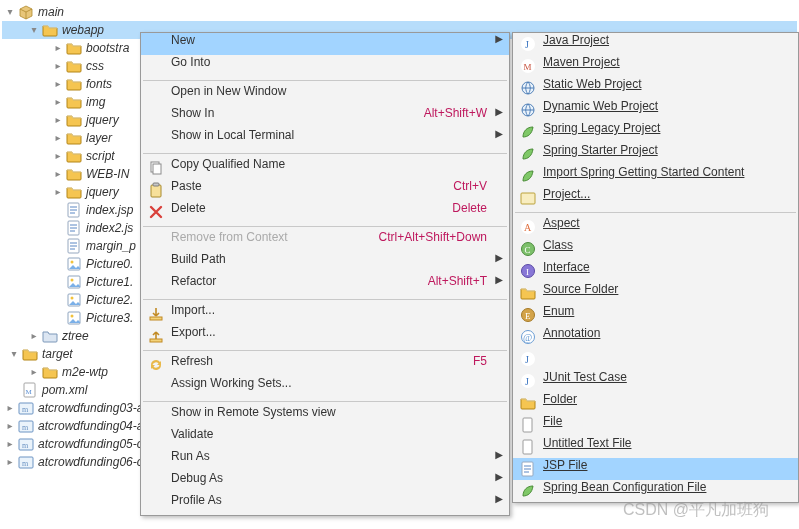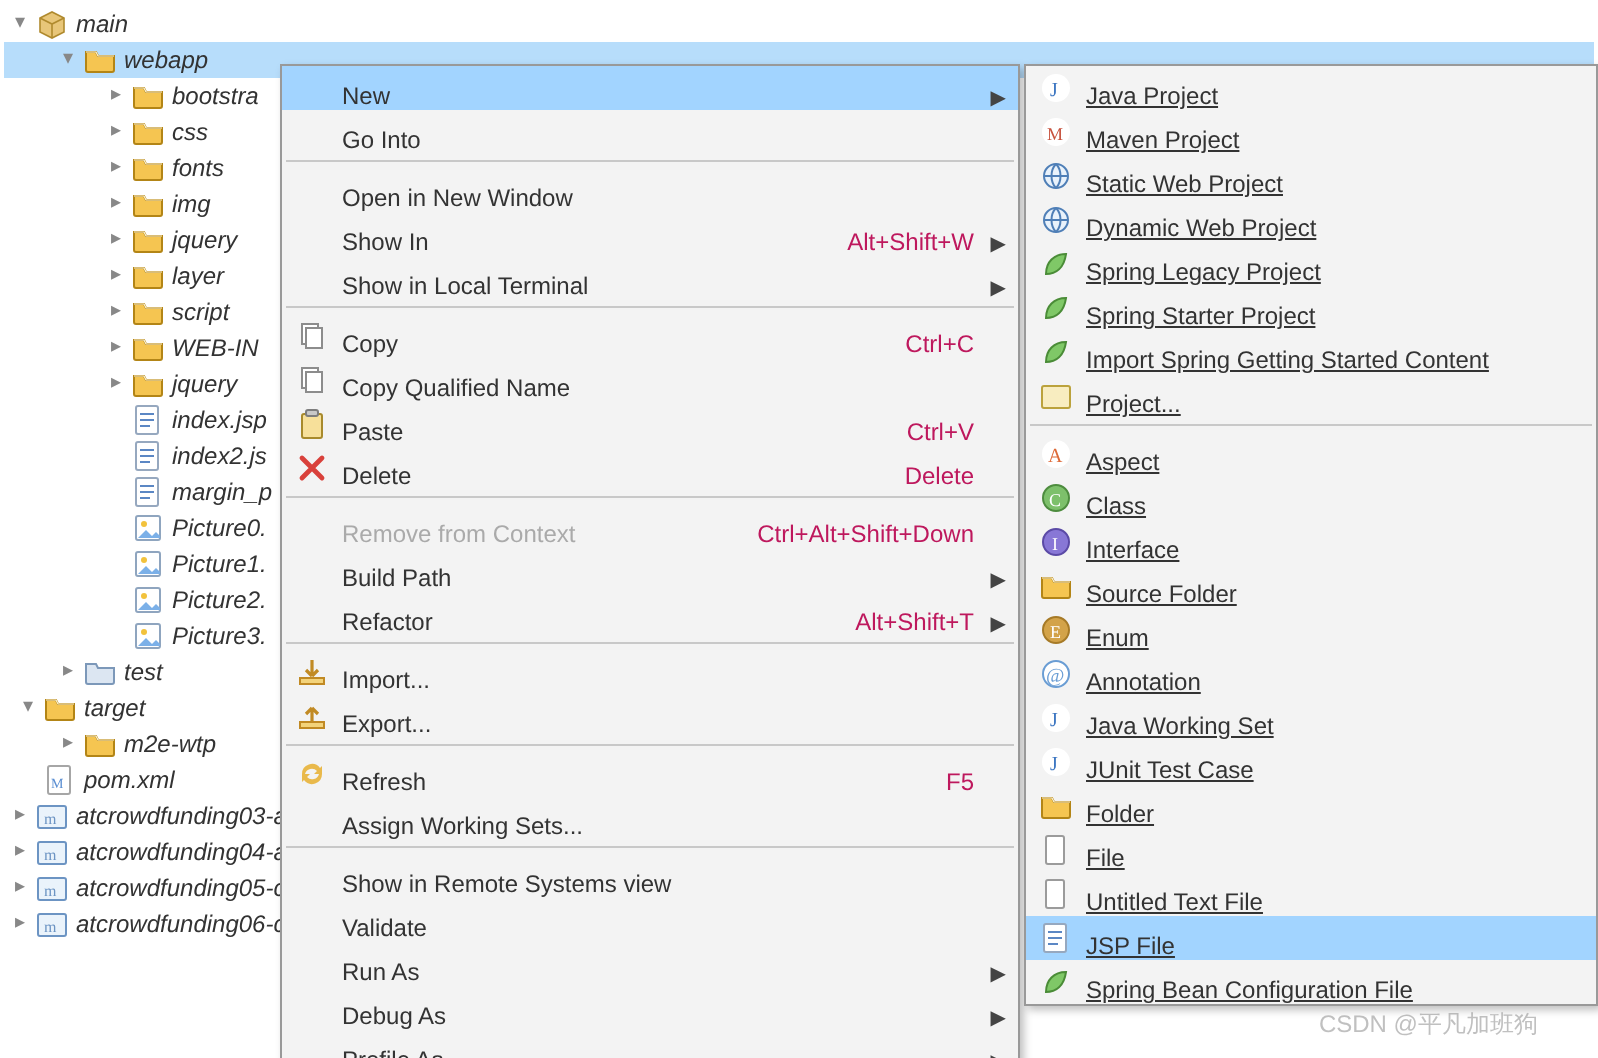--- a/index.html
+++ b/index.html
@@ -7,30 +7,30 @@
   .tree { padding: 3px 2px; }
   .node { white-space: nowrap; height: 18px; line-height: 18px; display: flex; align-items: center; }
   .tw { width: 16px; text-align: center; color: #888; font-size: 10px; display: inline-block; }
   .ic { width: 16px; height: 16px; display: inline-flex; align-items: center; justify-content: center; margin-right: 3px; }
   .ic svg { width: 16px; height: 16px; }
   .lbl { padding-left: 1px; font-style: italic; }
   .sel { background: #b7ddfb; }
   .menu { position: absolute; background: #f3f3f3; border: 1px solid #999; box-shadow: 2px 2px 4px rgba(0,0,0,.25); }
   .menu1 { left: 140px; top: 32px; width: 370px; }
   .menu2 { left: 512px; top: 32px; width: 287px; text-decoration: underline; }
-  .mi { height: 22px; display: flex; align-items: flex-end; padding: 0 6px 0 4px; }
+  .mi { height: 22px; display: flex; align-items: flex-start; padding: 0 6px 0 4px; }
   .mi.hl { background: #a2d4ff; }
   .mic { width: 22px; height: 22px; display: inline-flex; align-items: center; justify-content: center; }
   .mic svg { width: 16px; height: 16px; }
   .mt { flex: 1; padding-left: 4px; }
   .macc { color: #be185d; padding-right: 6px; }
   .marr { width: 10px; color: #444; font-size: 10px; text-align: right; }
   .sep { height: 1px; background: #c8c8c8; margin: 3px 2px; }
   .dis { color: #aaa; }
-  .wm { position: absolute; right: 30px; bottom: 8px; color: rgba(140,140,140,.55); font-size: 12px; pointer-events:none; }
+  .wm { position: absolute; right: 30px; bottom: 8px; color: rgba(140,140,140,.55); font-size: 16px; pointer-events:none; }
   .clip { overflow:hidden; text-overflow:clip; }
 </style>
 </head>
 <body>
 
 <svg width="0" height="0" style="position:absolute">
   <defs>
     <g id="i-pkg">
         <path d="M2 5l6-3 6 3v7l-6 3-6-3z" fill="#e8c679" stroke="#b08a2e" stroke-width=".8"></path>
         <path d="M2 5l6 3 6-3M8 8v7" stroke="#b08a2e" stroke-width=".8" fill="none"></path>
@@ -288,21 +288,21 @@
       </span>
       <span class="lbl">Picture3.</span>
     </div>
   <div class="node" style="padding-left:24px">
       <span class="tw">▸</span>
       <span class="ic">
         <svg>
           <use href="#i-fld-b"></use>
         </svg>
       </span>
-      <span class="lbl">test</span>
+      <span class="lbl">ztree</span>
     </div>
   <div class="node" style="padding-left:4px">
       <span class="tw">▾</span>
       <span class="ic">
         <svg>
           <use href="#i-fld-y"></use>
         </svg>
       </span>
       <span class="lbl">target</span>
     </div>
@@ -389,30 +389,20 @@
       <span class="mt">Show in Local Terminal</span>
       <span class="marr">▶</span>
     </div>
   <div class="sep"></div>
   <div class="mi">
       <span class="mic">
         <svg>
           <use href="#i-copy"></use>
         </svg>
       </span>
-      <span class="mt">Copy</span>
-      <span class="macc">Ctrl+C</span>
-      <span class="marr"></span>
-    </div>
-  <div class="mi">
-      <span class="mic">
-        <svg>
-          <use href="#i-copy"></use>
-        </svg>
-      </span>
       <span class="mt">Copy Qualified Name</span>
       <span class="marr"></span>
     </div>
   <div class="mi">
       <span class="mic">
         <svg>
           <use href="#i-paste"></use>
         </svg>
       </span>
       <span class="mt">Paste</span>
@@ -623,21 +613,20 @@
         </svg>
       </span>
       <span class="mt">Annotation</span>
     </div>
   <div class="mi">
       <span class="mic">
         <svg>
           <use href="#i-j"></use>
         </svg>
       </span>
-      <span class="mt">Java Working Set</span>
     </div>
   <div class="mi">
       <span class="mic">
         <svg>
           <use href="#i-j"></use>
         </svg>
       </span>
       <span class="mt">JUnit Test Case</span>
     </div>
   <div class="mi">

